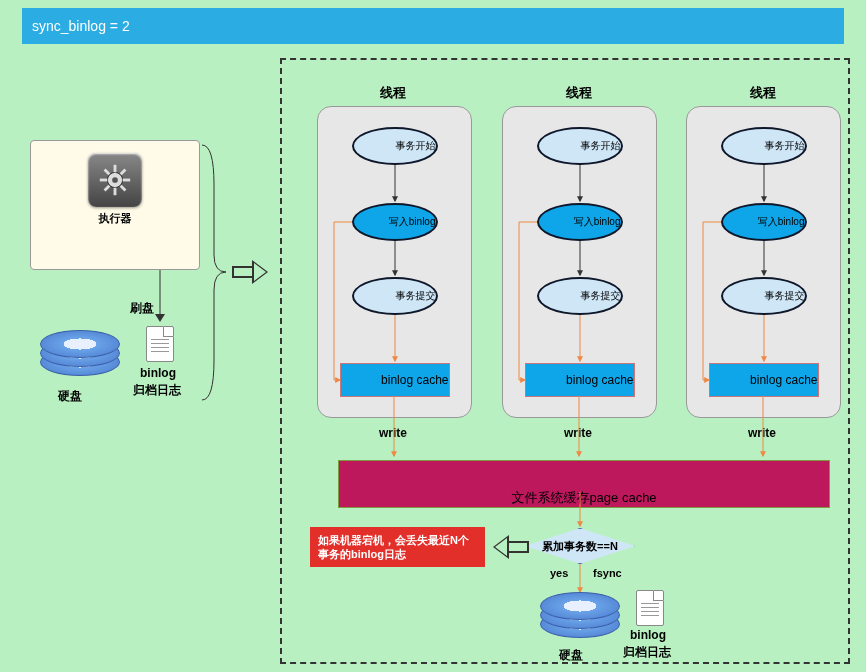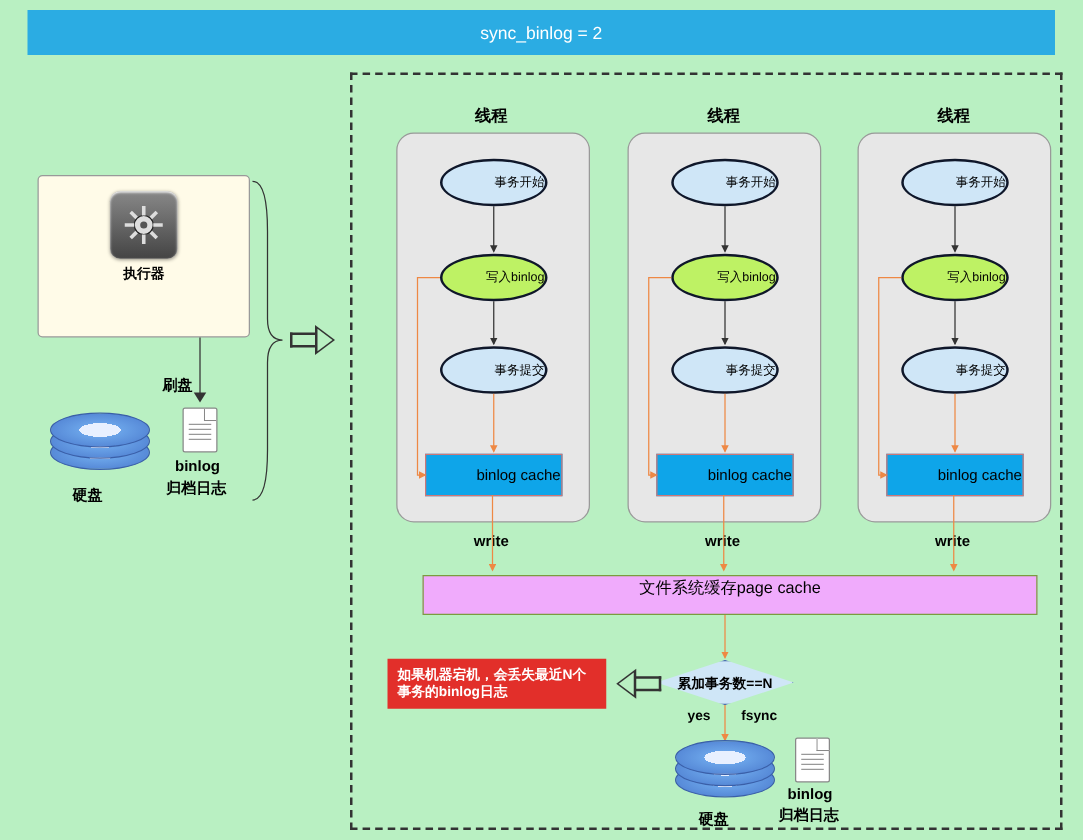--- a/index.html
+++ b/index.html
@@ -1,17 +1,17 @@
 <!DOCTYPE html>
 <html><head>
 <meta charset="utf-8">
 <style>
 *{box-sizing:border-box;margin:0;padding:0;font-family:Arial,"Microsoft YaHei",sans-serif}
 body{background:#b9f0c2;width:866px;height:672px;position:relative;overflow:hidden}
-.title-bar{background:#2bace3;color:#fff;text-align:center;padding:10px;font-size:14px;margin:8px 22px 0 22px}
+.title-bar{background:#2bace3;color:#fff;padding:10px;font-size:14px;margin:8px 22px 0 22px}
 .server-box{position:absolute;left:30px;top:140px;width:170px;height:130px;background:#fffbe8;border:1px solid #999;border-radius:4px;text-align:center;padding-top:6px}
 .server-title{color:#e03838;font-weight:bold;font-size:13px}
 .gear-box{width:54px;height:54px;margin:6px auto 4px auto;background:linear-gradient(#888,#444);border-radius:8px;display:flex;align-items:center;justify-content:center;box-shadow:inset 0 1px 2px #fff,0 1px 3px rgba(0,0,0,.4)}
 .gear-box svg{width:38px;height:38px}
 .exec-label{font-size:11px;font-weight:bold}
 .disk-stack{position:absolute;width:80px;height:56px}
 .disk{position:absolute;width:80px;height:28px;border-radius:50%/50%;background:radial-gradient(ellipse at center,#e8f0ff 0%,#e8f0ff 30%,#6aa3e8 30%,#4978cc 100%);border:1px solid #3a5fa8}
 .disk-stack .d1{top:18px}
 .disk-stack .d2{top:9px}
 .disk-stack .d3{top:0}
@@ -19,24 +19,24 @@
 .file-icon{width:28px;height:36px;background:#fff;border:1px solid #888;position:relative;border-radius:2px}
 .file-icon:before{content:"";position:absolute;right:-1px;top:-1px;width:10px;height:10px;background:#fff;border-left:1px solid #888;border-bottom:1px solid #888;clip-path:polygon(0 0,0 100%,100% 100%)}
 .file-icon .lines{position:absolute;top:12px;left:4px;right:4px;display:flex;flex-direction:column;gap:3px}
 .file-icon .lines span{height:1px;background:#999}
 .flush-label{font-size:12px;font-weight:bold}
 .dash-box{position:absolute;left:280px;top:58px;width:570px;height:606px;border:2px dashed #333}
 .thread-label{position:absolute;font-size:13px;font-weight:bold}
 .thread-box{position:absolute;width:155px;height:312px;background:#e7e7e7;border:1px solid #999;border-radius:14px}
 .ellipse{position:absolute;width:86px;height:38px;border-radius:50%;border:2px solid #0f172a;display:flex;align-items:center;justify-content:flex-end;font-size:10px;left:50%;transform:translateX(-50%)}
 .el-blue{background:#cfe6f7}
-.el-orange{background:#bef264}
+.el-orange{background:#0ea5e9}
 .cache-box{position:absolute;left:50%;transform:translateX(-50%);width:110px;height:34px;background:#0ea5e9;border:1px solid #c77;display:flex;align-items:center;justify-content:flex-end;font-size:12px}
 .write-label{position:absolute;font-size:12px;font-weight:bold}
-.page-cache{position:absolute;left:338px;top:460px;width:492px;height:32px;background:#f0abfc;border:1px solid #7a9c3f;display:flex;align-items:flex-start;justify-content:center;font-size:13px}
+.page-cache{position:absolute;left:338px;top:460px;width:492px;height:48px;background:#be185d;border:1px solid #7a9c3f;display:flex;align-items:flex-end;justify-content:center;font-size:13px}
 .diamond{position:absolute;width:110px;height:36px;background:#cfe6f7;border:1px solid #355d9e;display:flex;align-items:center;justify-content:center;font-size:11px;transform:rotate(0);clip-path:polygon(50% 0,100% 50%,50% 100%,0 50%)}
 .red-box{position:absolute;left:310px;top:527px;width:175px;height:40px;background:#e22f2a;color:#fff;font-size:11px;font-weight:bold;padding:6px 8px;line-height:14px}
 .big-arrow{position:absolute;width:40px;height:24px}
 .big-arrow .shaft{position:absolute;left:0;top:6px;width:22px;height:12px;border:2px solid #333;border-right:none;background:#b9f0c2}
 .big-arrow .head{position:absolute;left:20px;top:0;width:0;height:0;border-top:12px solid transparent;border-bottom:12px solid transparent;border-left:16px solid #333}
 .big-arrow .head:after{content:"";position:absolute;left:-14px;top:-9px;width:0;height:0;border-top:9px solid transparent;border-bottom:9px solid transparent;border-left:12px solid #b9f0c2}
 svg.conn{position:absolute;overflow:visible;pointer-events:none}
 .small-label{position:absolute;font-size:11px;font-weight:bold}
 </style>
 </head>

